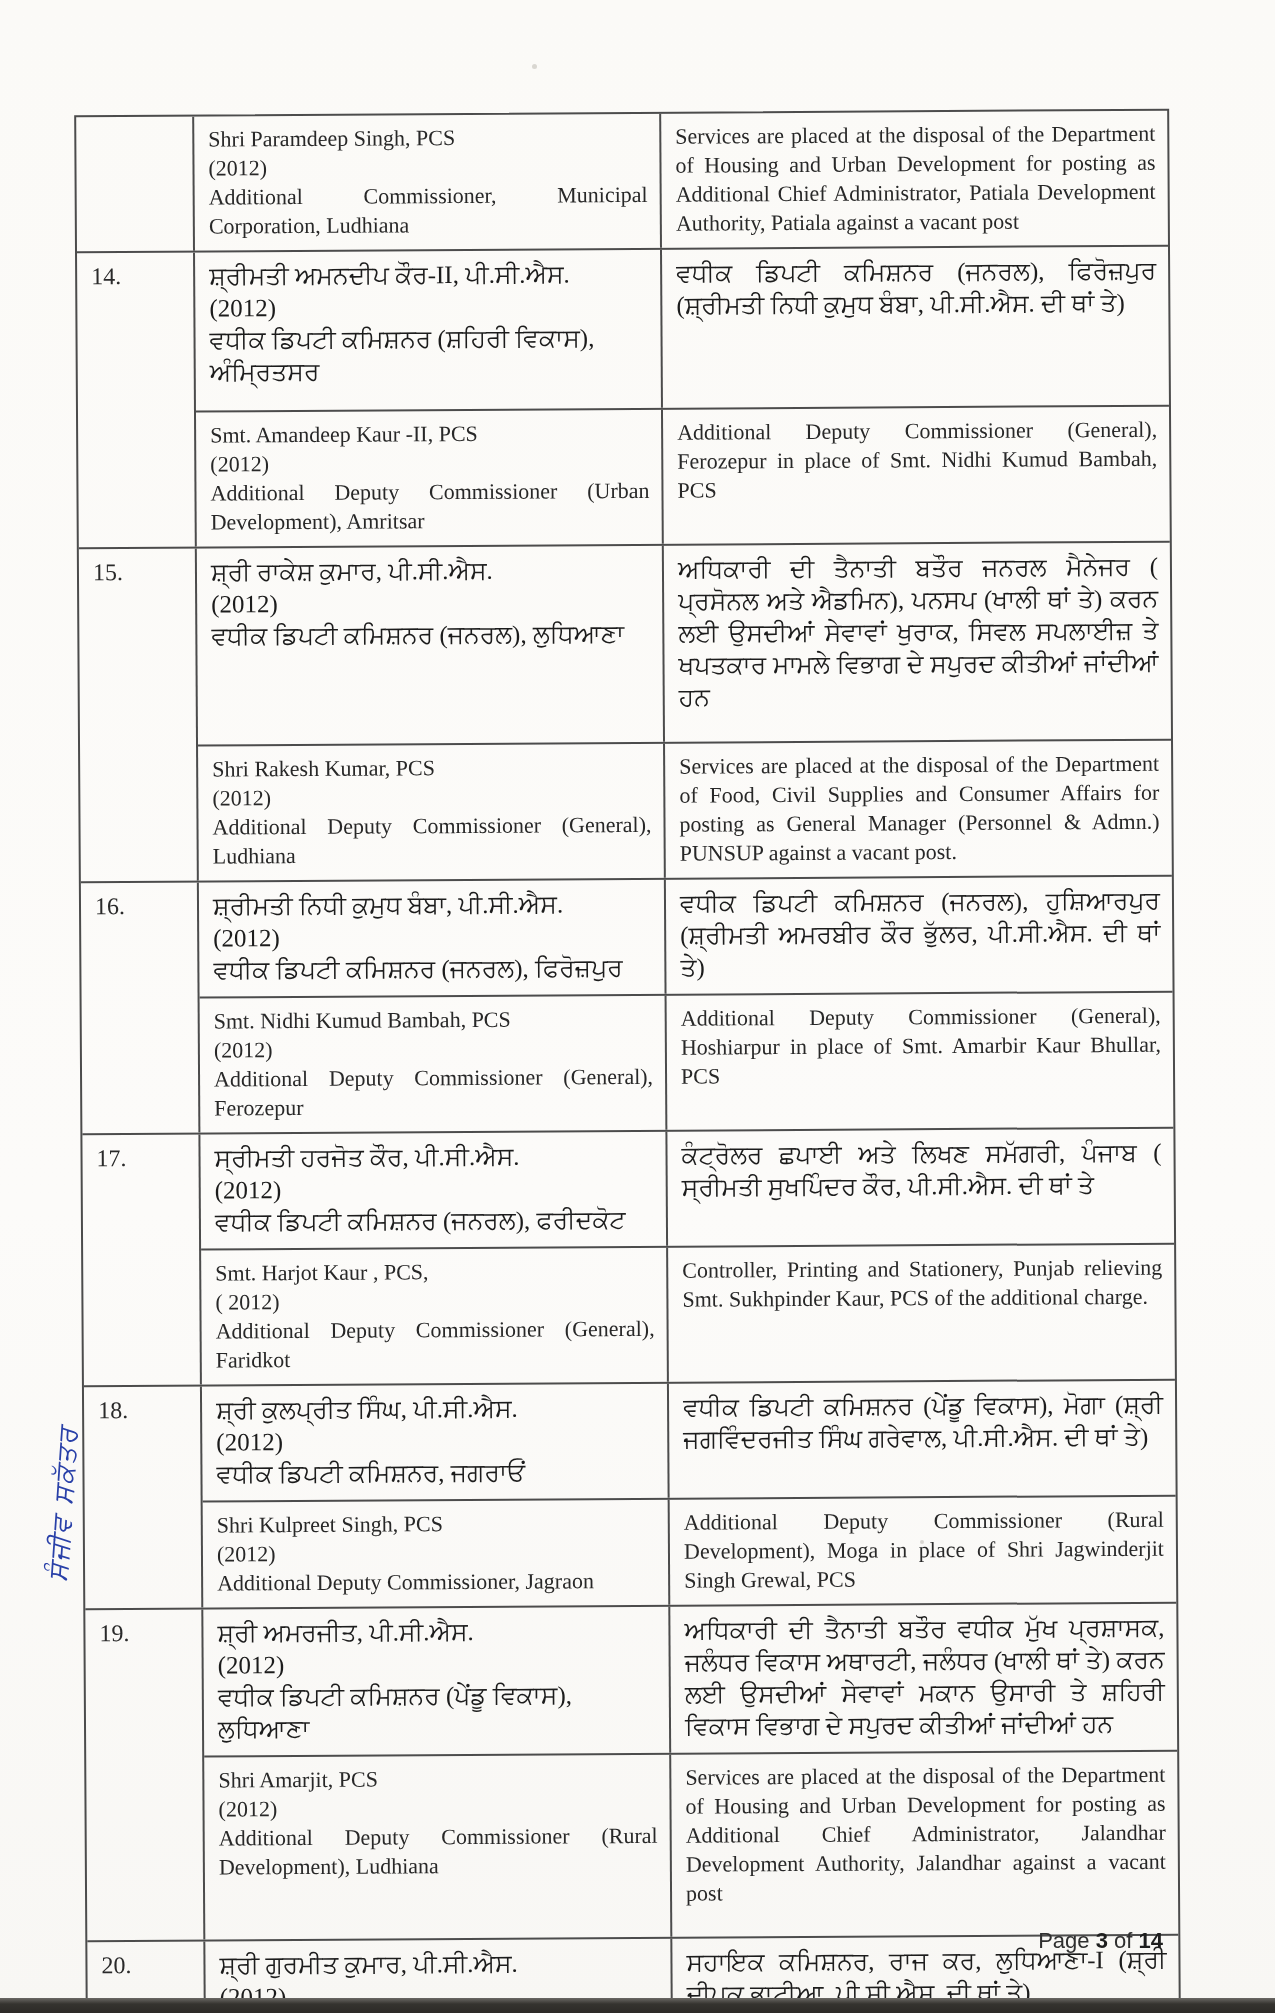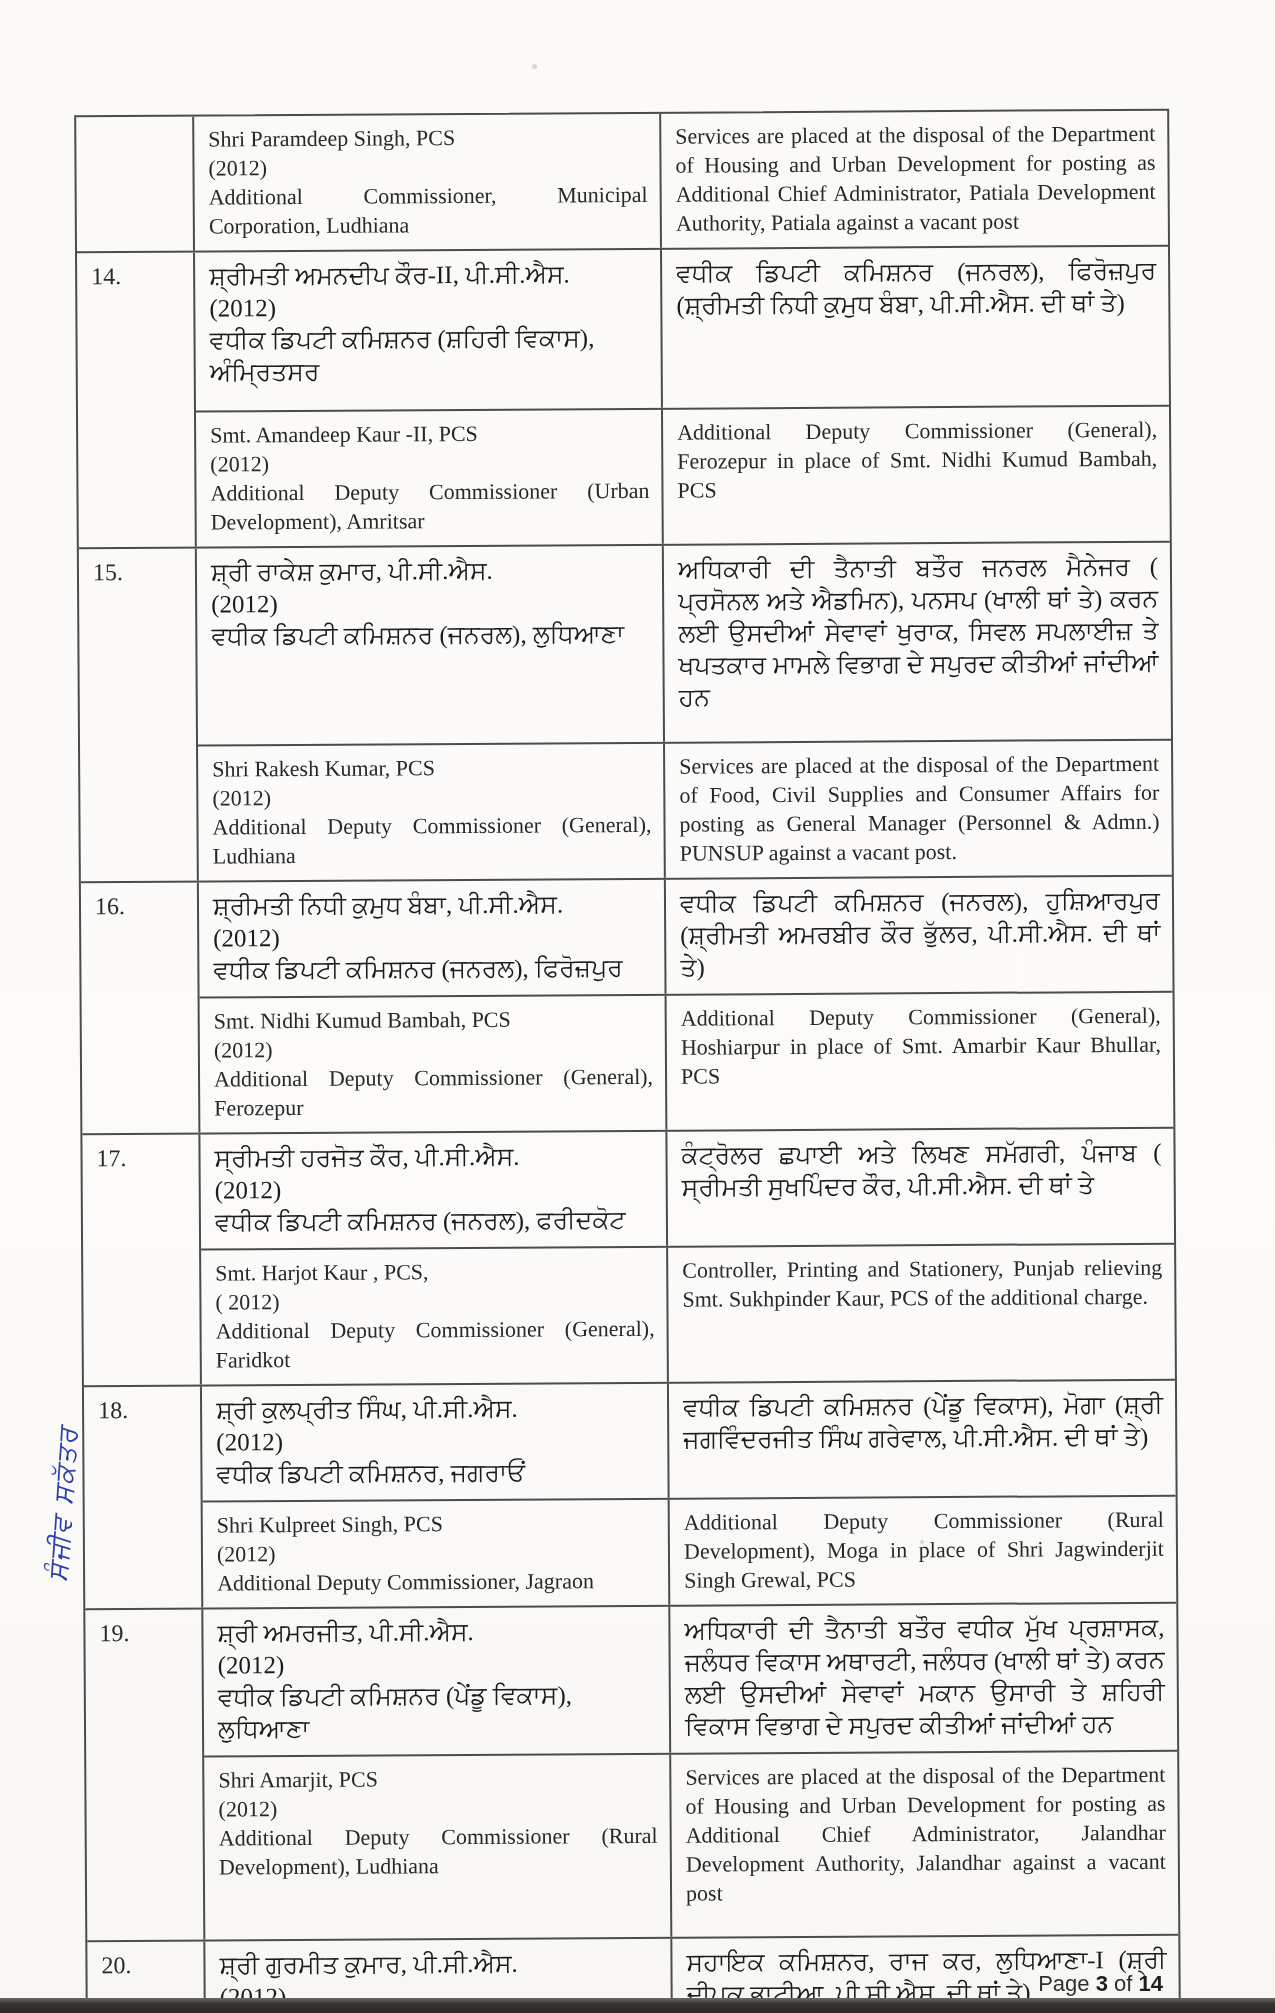--- a/index.html
+++ b/index.html
@@ -40,21 +40,21 @@
       font-family:"Liberation Serif", serif;}
   .pa.cell-right{text-align:justify;}
   .pa.cell-left{text-align:left;}
   .margin-note{
     position:absolute;left:-62px;top:1488px;width:250px;text-align:center;
     transform:rotate(-86deg);
     color:#2940a8;font-style:italic;font-size:27px;letter-spacing:2px;
     font-family:"DejaVu Sans", sans-serif;
   }
   .footer{
-    position:absolute;right:112px;top:1971px;
+    position:absolute;right:112px;top:1928px;
     font-family:"Liberation Sans", sans-serif;
     font-size:22px;color:#2f2f2f;
   }
   .footer b{font-weight:bold;color:#1e1e1e;}
   .scan-bar{
     position:absolute;left:0;right:0;bottom:0;height:15px;
     background:linear-gradient(180deg,#6b6965 0%,#35332f 40%,#2c2a27 100%);
   }
   .speck1,.speck2{position:absolute;border-radius:50%;background:#bdbab2;opacity:.55;}
   .speck1{width:5px;height:5px;left:532px;top:64px;}

